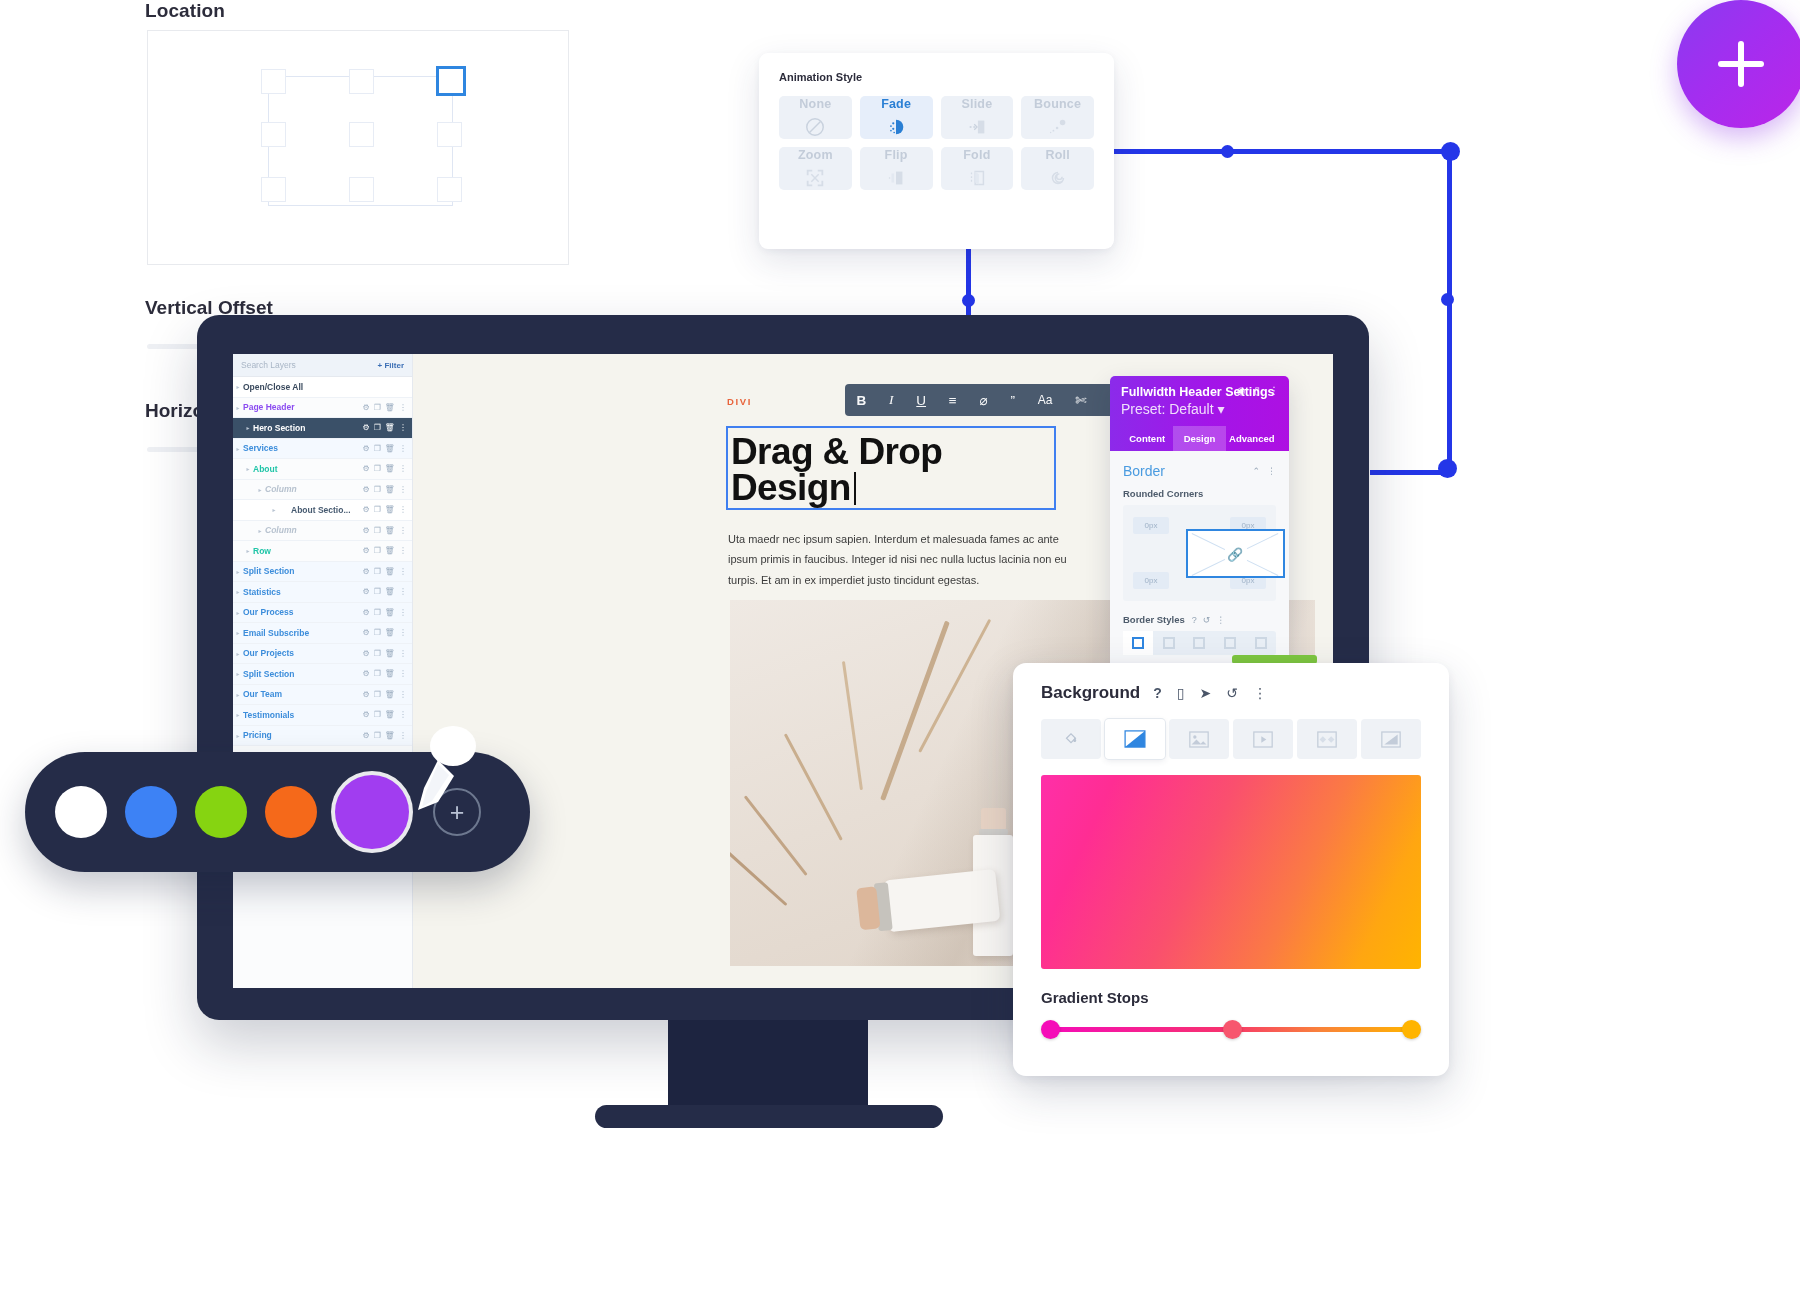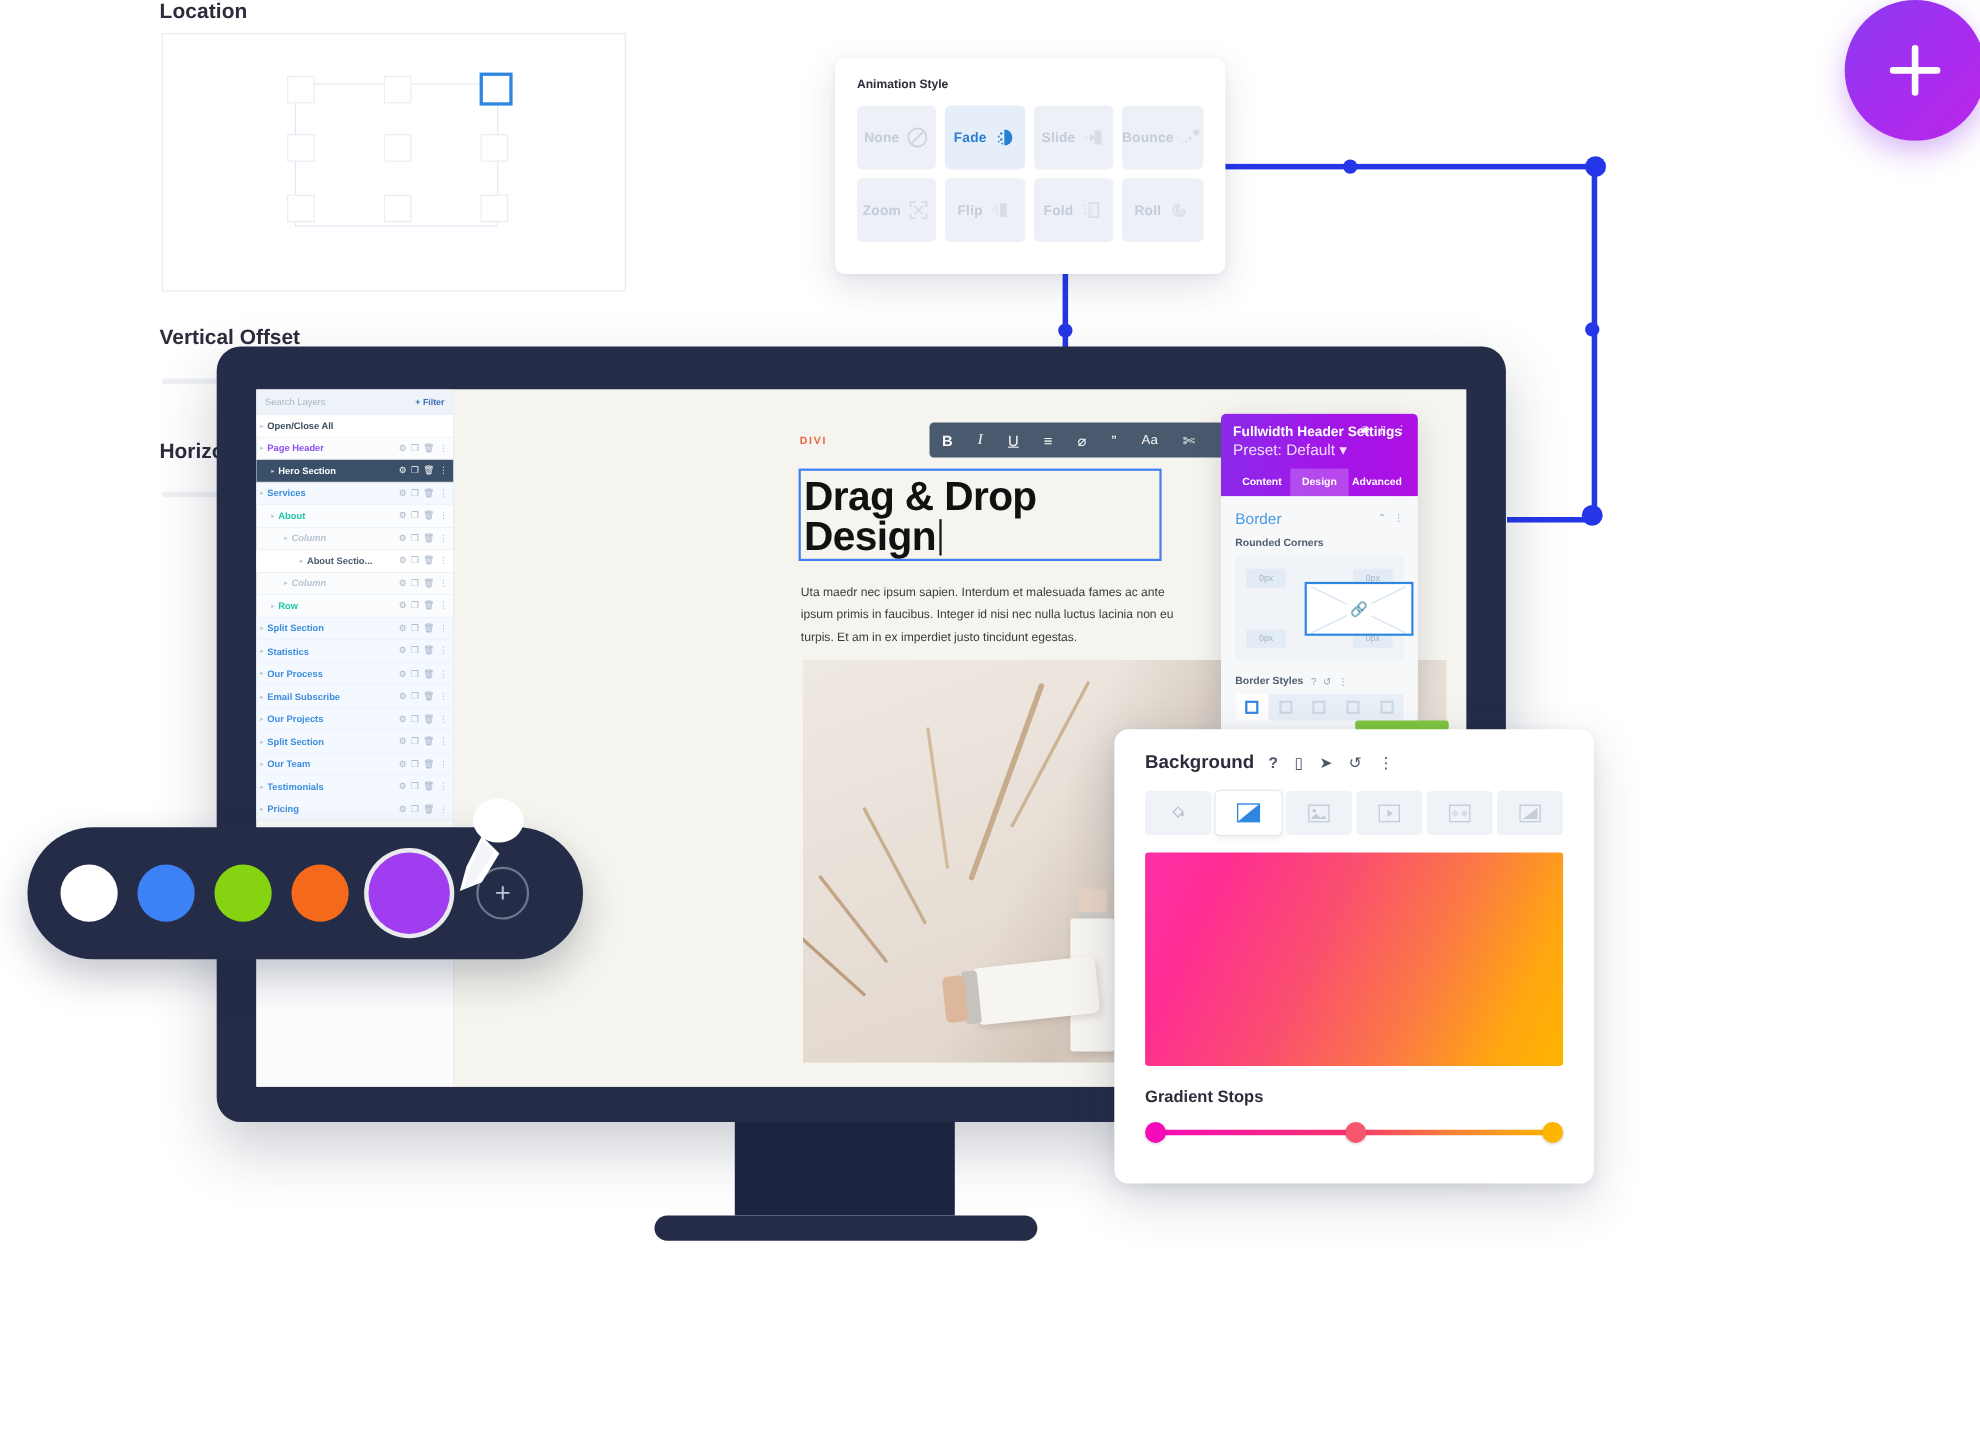--- a/index.html
+++ b/index.html
@@ -72,22 +72,22 @@
   
   .anim-card {
     position: absolute; left: 759px; top: 53px; width: 355px; height: 196px;
     background: #fff; border-radius: 9px;
     box-shadow: 0 12px 34px rgba(40,50,90,.13), 0 2px 7px rgba(40,50,90,.06);
     padding: 18px 20px;
   }
   .anim-title { font-size: 11px; font-weight: 700; color: #2c2c3b; margin-bottom: 13px; }
   .anim-grid { display: grid; grid-template-columns: repeat(4, 1fr); gap: 8px; }
   .anim-item {
-    background: #edf1f7; border-radius: 5px; height: 58px;
-    display: flex; flex-direction: row; align-items: center; justify-content: center;
+    background: #edf1f7; border-radius: 5px; height: 43px;
+    display: flex; flex-direction: column; align-items: center; justify-content: center;
     gap: 5px;
   }
   .anim-item .nm {
     font-size: 12.5px; font-weight: 700; color: #c3ccd9; letter-spacing: .2px;
   }
   .anim-item.on { background: #e6eefa; }
   .anim-item.on .nm { color: #2a7fd4; }
   .anim-ic { width: 22px; height: 22px; }
 
   
@@ -137,21 +137,21 @@
   .lrow.purple .nm { color: #8b4cf0; }
   .lrow.green .nm { color: #20c5a8; }
   .lrow.grey .nm { color: #b7c2cf; font-weight: 600; font-style: italic; }
   .lrow.dark { background: #3a5068; }
   .lrow.dark .nm { color: #fff; }
   .lrow.dark .acts { color: #fff; }
   .lrow.child1 { padding-left: 10px; }
   .lrow.child2 { padding-left: 22px; }
   .lrow.child3 { padding-left: 36px; }
   .lrow.plain { background: #fff; }
-  .lrow.plain .nm { color: #465a70; font-weight: 600; }
+  .lrow.plain .nm { color: #465a70; font-weight: 600; margin-left: 12px; }
 
   
   .canvas { position: absolute; left: 180px; top: 0; right: 0; bottom: 0; background: #f5f4ee; }
   .divi-tag {
     position: absolute; left: 314px; top: 42px;
     font-size: 9.5px; font-weight: 700; color: #e8643c; letter-spacing: 1.6px;
   }
   .rt-toolbar {
     position: absolute; left: 432px; top: 30px; width: 288px; height: 32px;
     background: #4a5a6e; border-radius: 4px;

